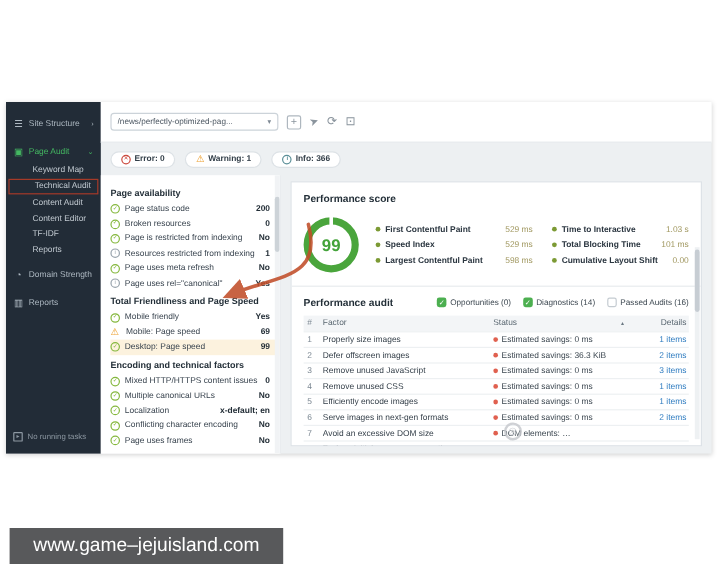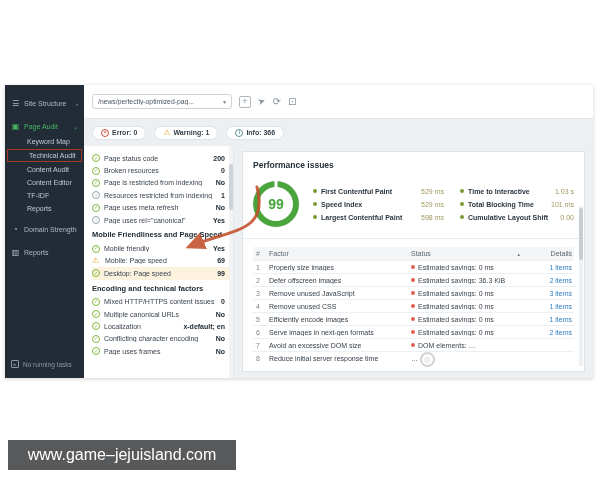--- a/index.html
+++ b/index.html
@@ -194,20 +194,21 @@
         </span>
         <span class="badge">
           <span class="bic circ inf">i</span>
           <span>Info: 366</span>
         </span>
       </div>
 
       <div class="body">
 
         <div class="checklist">
+          <div class="cl-title">Page availability</div>
 
           <div class="crow">
             <span class="cic ck">✓</span>
             <span class="clab">Page status code</span>
             <span class="cval">200</span>
           </div>
           <div class="crow">
             <span class="cic ck">✓</span>
             <span class="clab">Broken resources</span>
             <span class="cval">0</span>
@@ -226,21 +227,21 @@
             <span class="cic ck">✓</span>
             <span class="clab">Page uses meta refresh</span>
             <span class="cval">No</span>
           </div>
           <div class="crow">
             <span class="cic in">i</span>
             <span class="clab">Page uses rel="canonical"</span>
             <span class="cval">Yes</span>
           </div>
 
-          <div class="cl-title">Mobile Friendliness and Page Speed</div>
+          <div class="cl-title">Total Friendliness and Page Speed</div>
 
           <div class="crow">
             <span class="cic ck">✓</span>
             <span class="clab">Mobile friendly</span>
             <span class="cval">Yes</span>
           </div>
           <div class="crow">
             <span class="wn">⚠</span>
             <span class="clab">Mobile: Page speed</span>
             <span class="cval">69</span>
@@ -280,21 +281,21 @@
           </div>
 
           <div class="cl-scroll">
               <span class="thumb"></span>
             </div>
         </div>
 
         <div class="main-wrap">
           <div class="panel">
 
-            <div class="p-title">Performance issues</div>
+            <div class="p-title">Performance score</div>
 
             <div class="score-row">
               <div class="donut">
                 <span class="notch"></span>
                 <span class="score-num">99</span>
               </div>
               <div class="metrics">
                 <div class="metric">
                   <span class="mdot"></span>
                   <span class="mlab">First Contentful Paint</span>
@@ -323,20 +324,37 @@
                 <div class="metric">
                   <span class="mdot"></span>
                   <span class="mlab">Cumulative Layout Shift</span>
                   <span class="mval">0.00</span>
                 </div>
               </div>
             </div>
 
             <div class="divider"></div>
 
+            <div class="audit-head">
+              <span class="p-title" style="margin:0">Performance audit</span>
+              <span class="filters">
+                <span class="filter">
+                  <span class="cb on">✓</span>
+                  <span>Opportunities (0)</span>
+                </span>
+                <span class="filter">
+                  <span class="cb on">✓</span>
+                  <span>Diagnostics (14)</span>
+                </span>
+                <span class="filter">
+                  <span class="cb off"></span>
+                  <span>Passed Audits (16)</span>
+                </span>
+              </span>
+            </div>
 
             <div class="tbl">
               <div class="trow head">
                 <span class="c-num">#</span>
                 <span class="c-fac">Factor</span>
                 <span class="c-sta">
                   <span>Status</span>
                   <span class="sort">▴</span>
                 </span>
                 <span class="c-det">Details</span>

